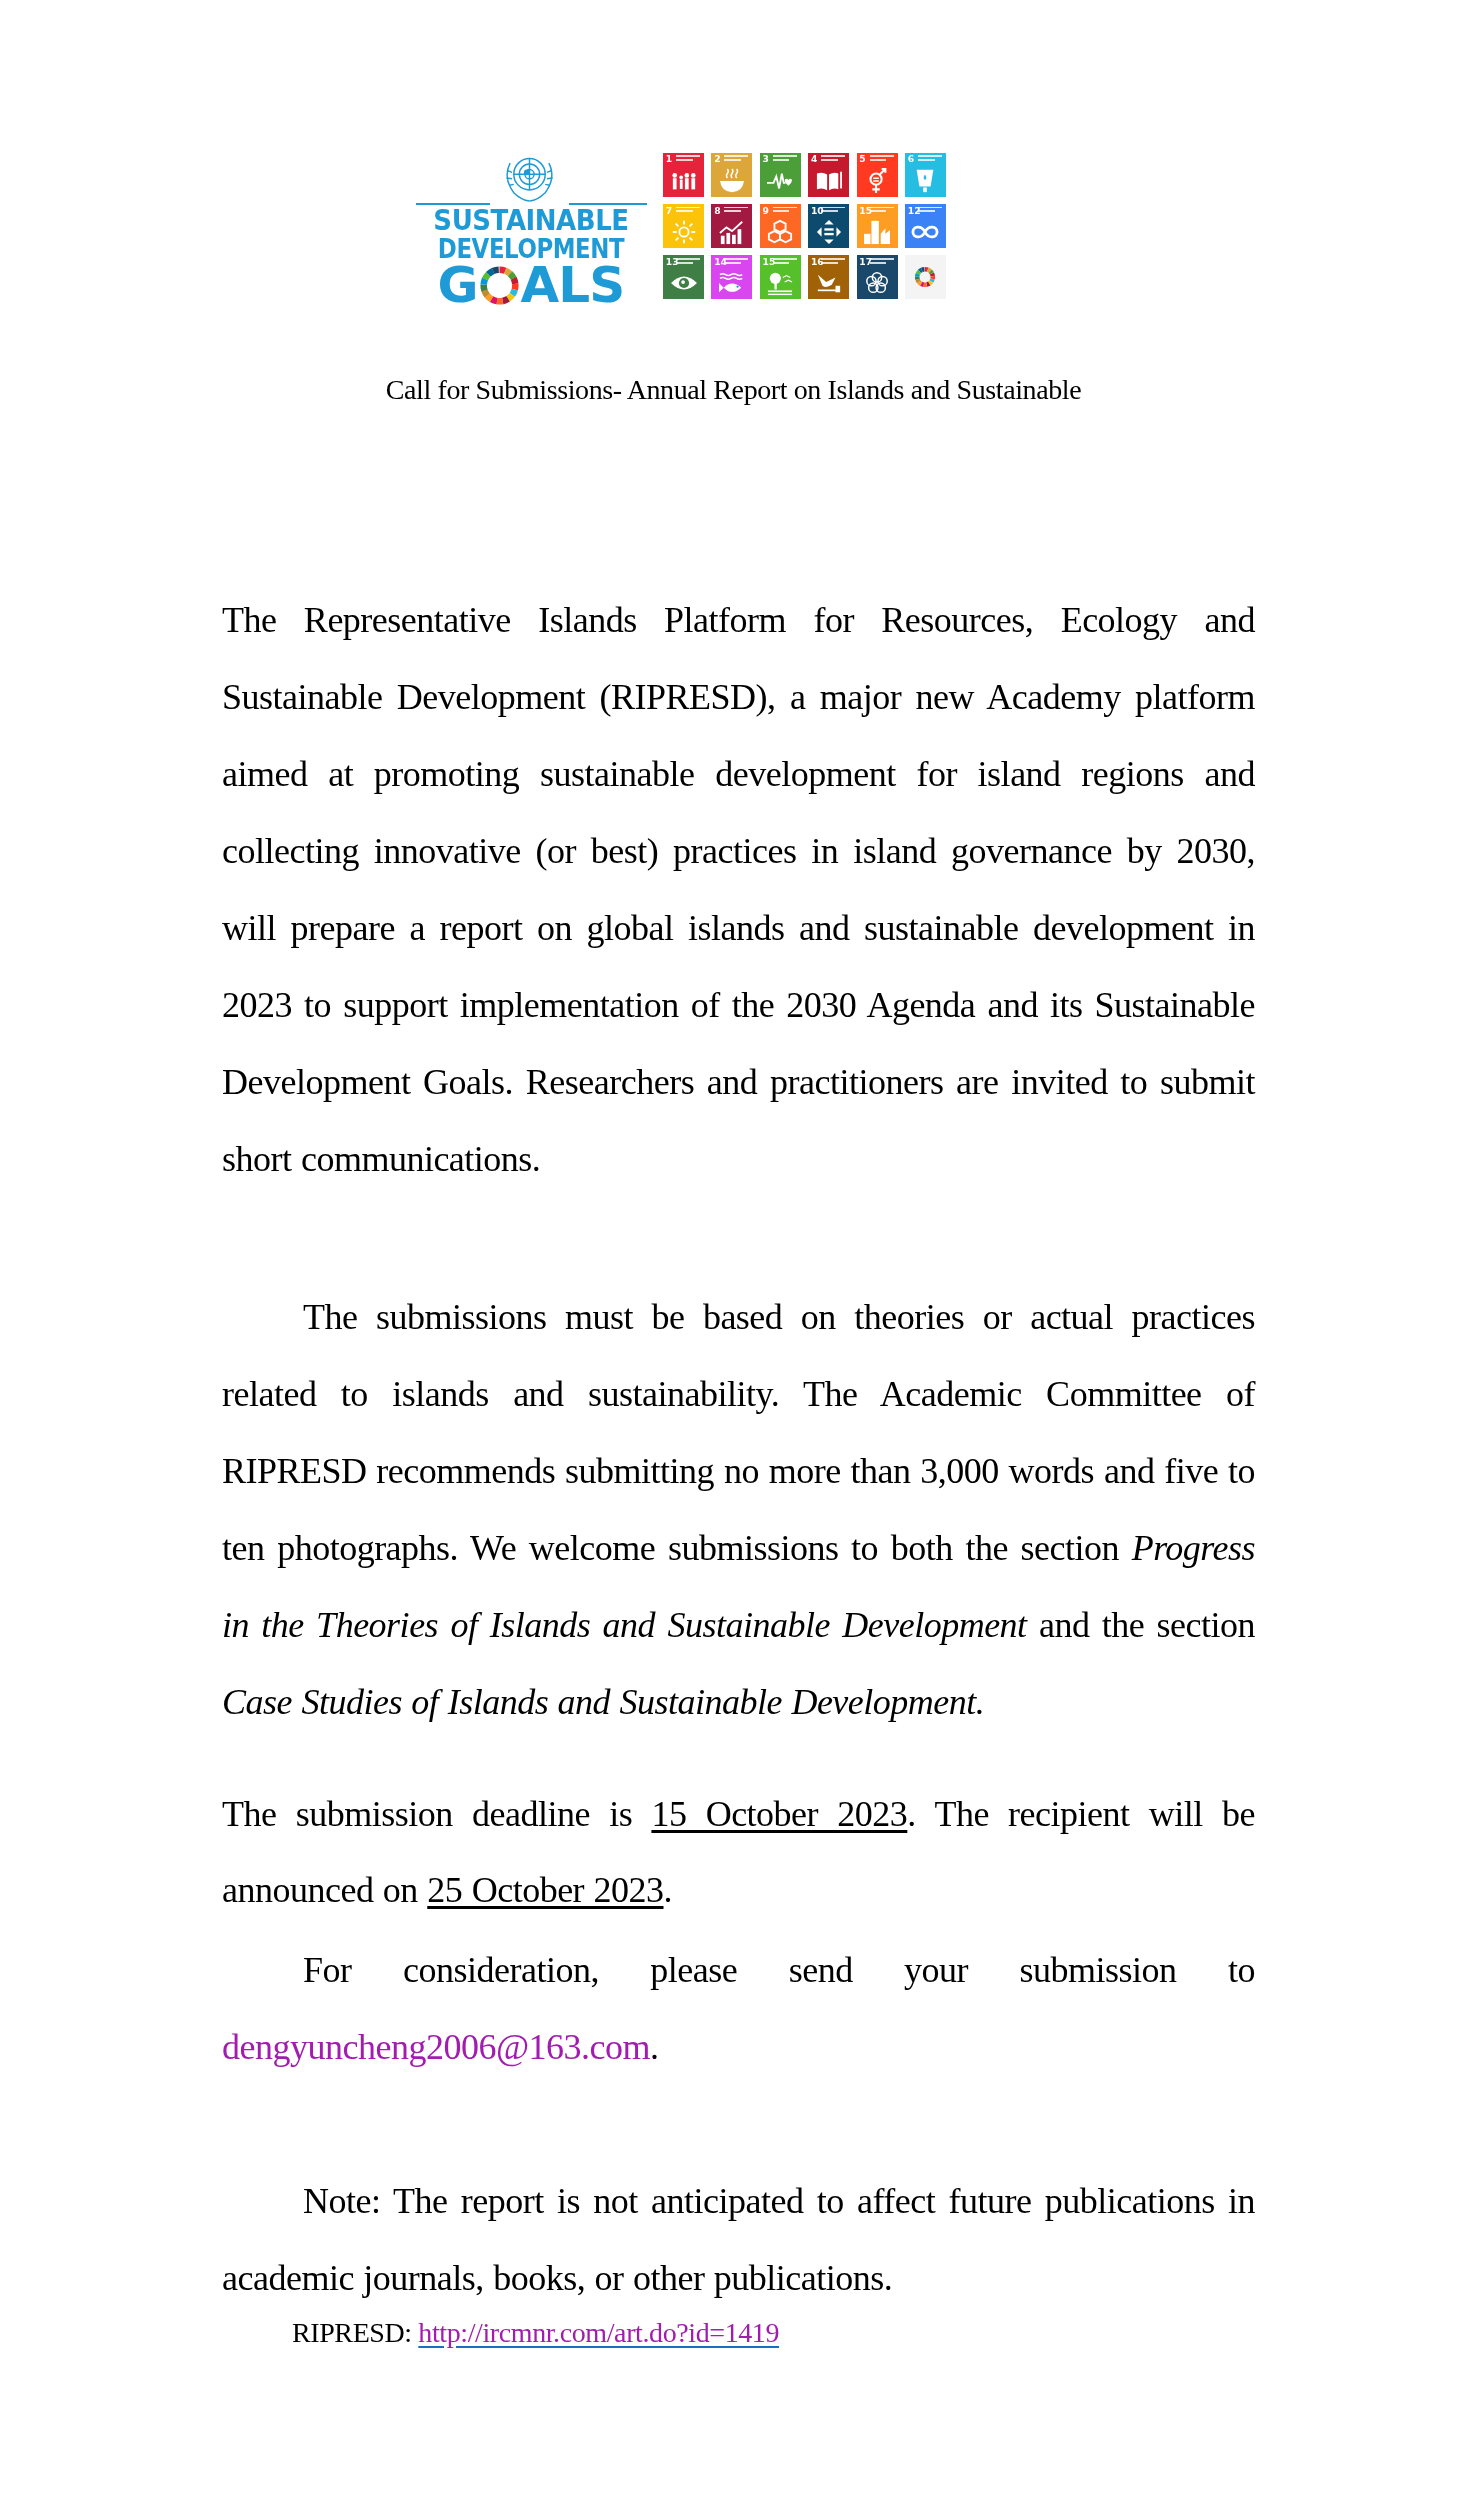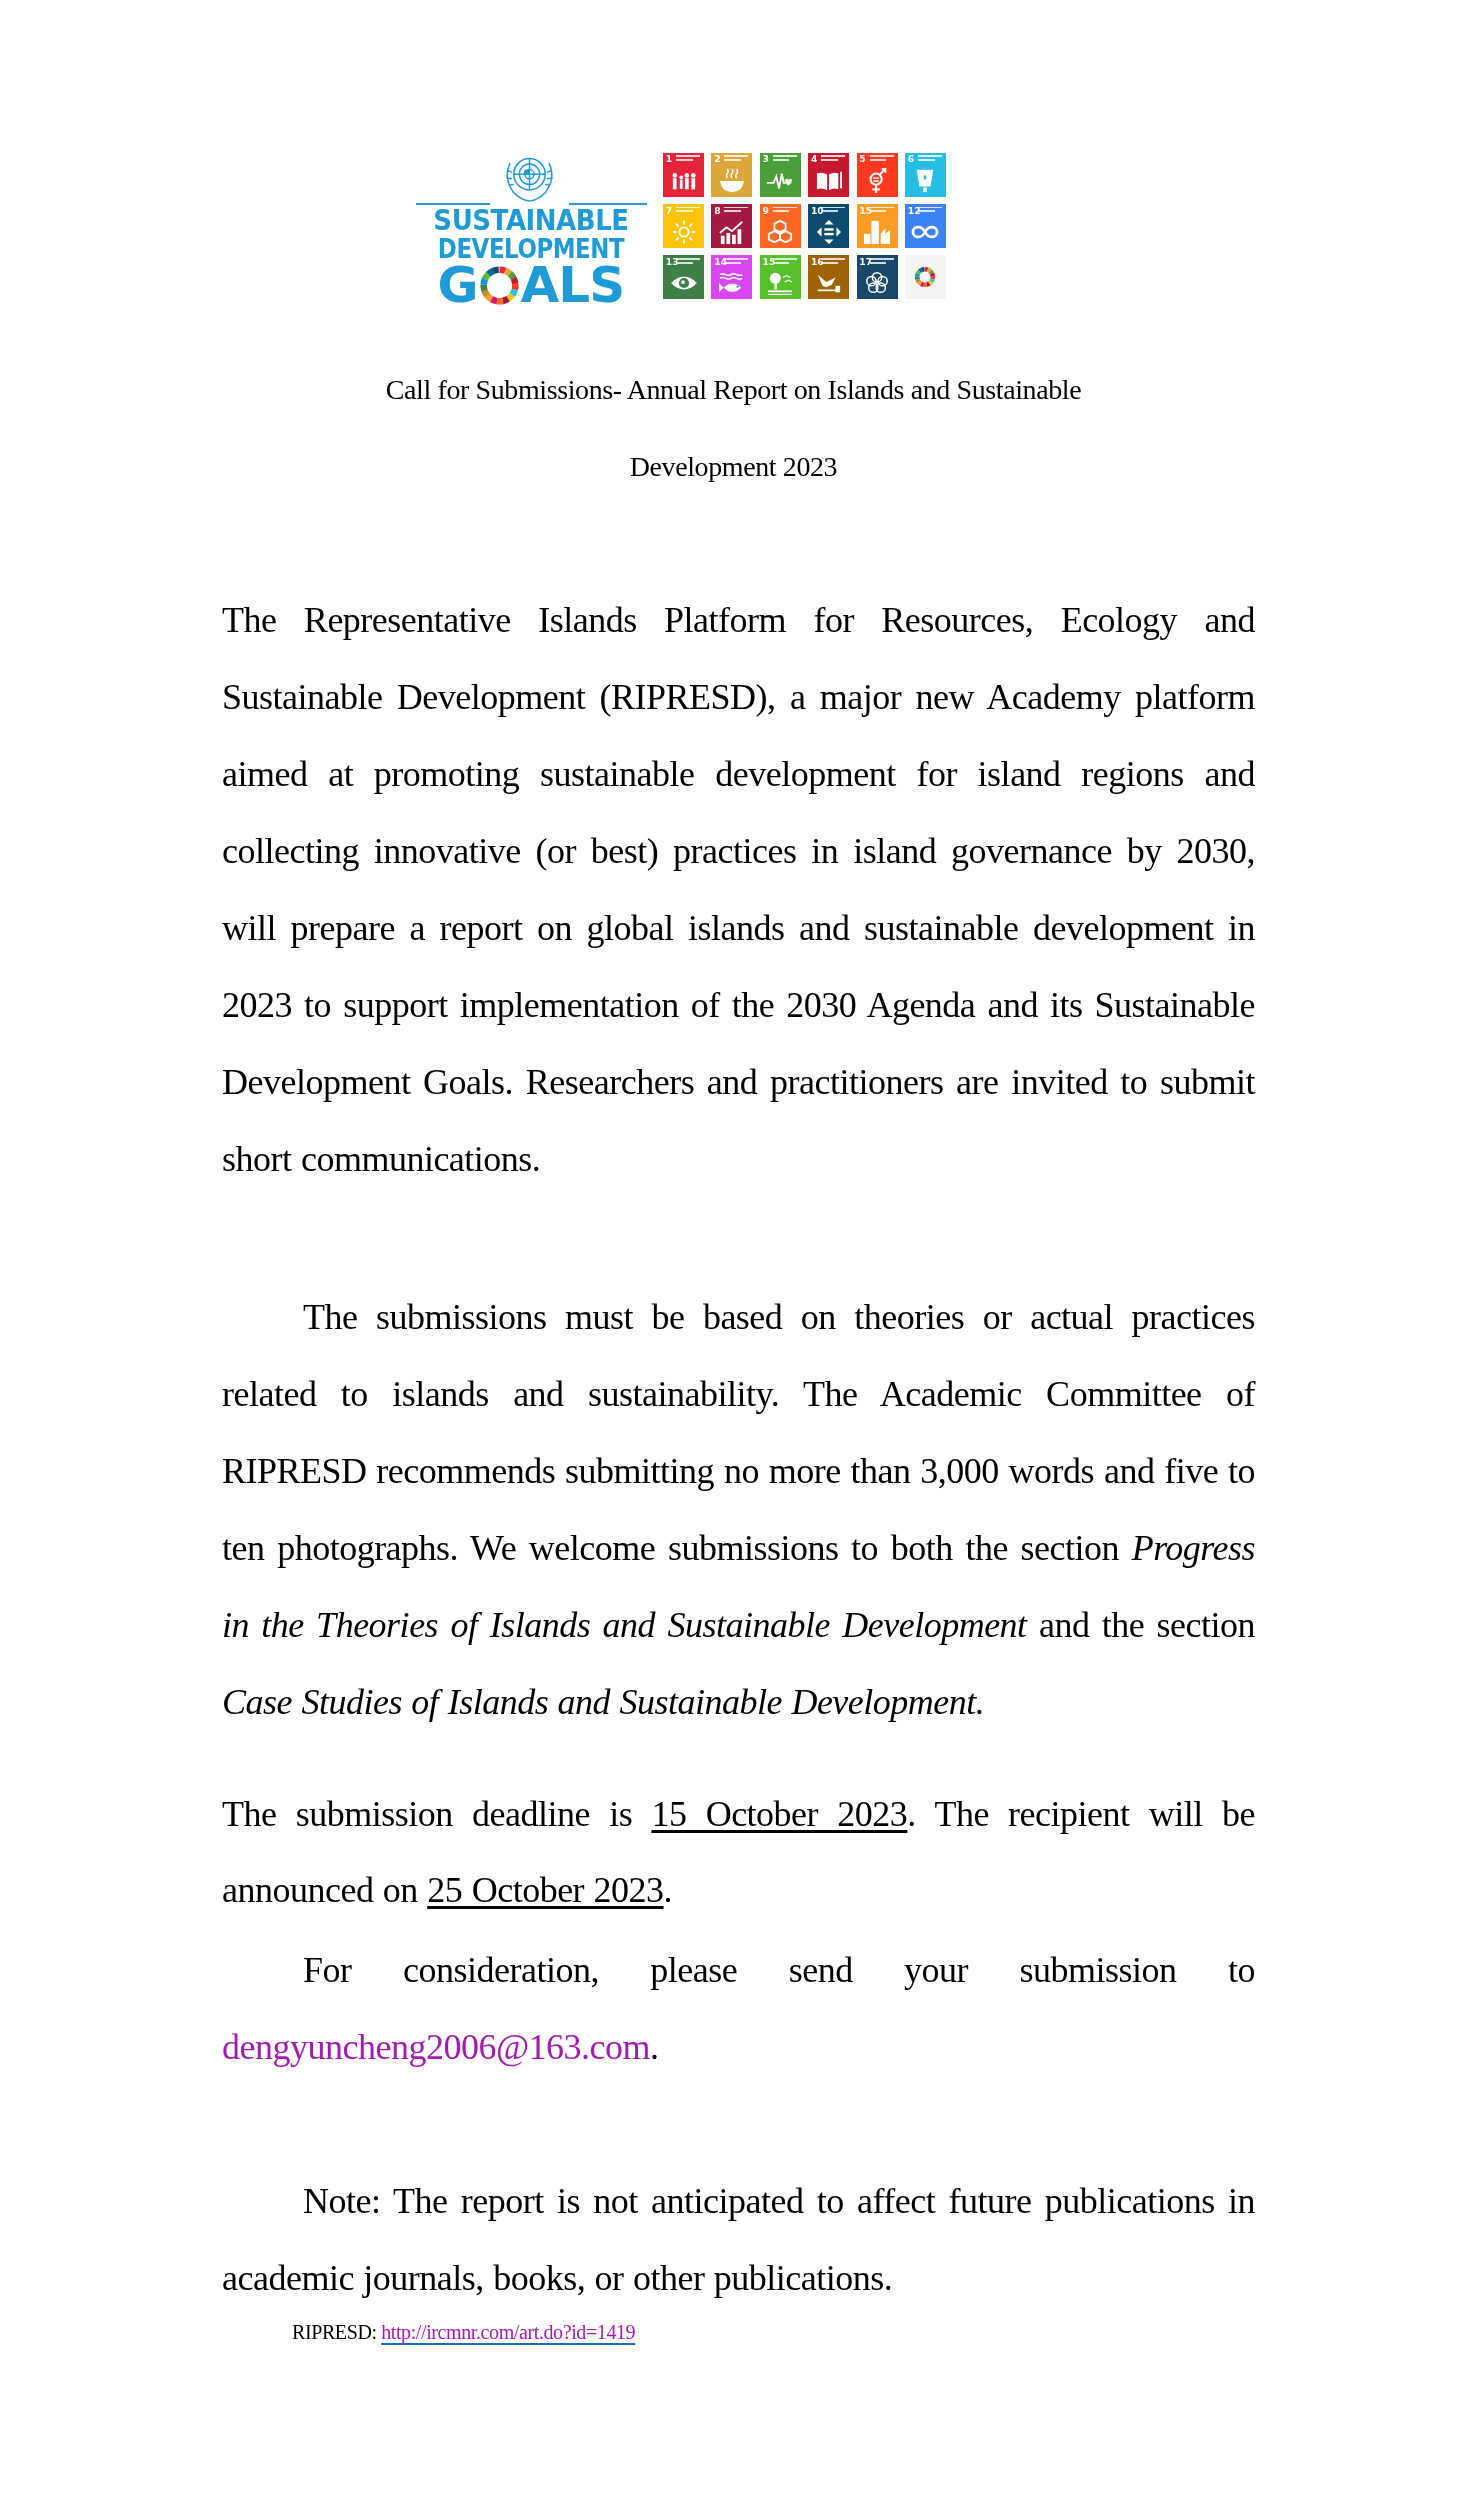--- a/index.html
+++ b/index.html
@@ -41,21 +41,21 @@
   .title { position: absolute; left: 185px; width: 1097px; text-align: center; font-size: 28px;
            line-height: 77px; top: 351px; letter-spacing: -0.4px; }
   .para { position: absolute; left: 222px; width: 1033px; font-size: 36px; line-height: 77px;
           text-align: justify; letter-spacing: -0.5px; word-spacing: 0.9px; margin: 0; }
   .indent { text-indent: 81px; }
   .p1 { top: 582px; }
   .p2 { top: 1279px; }
   .p3 { top: 1776px; line-height: 76px; }
   .p4 { top: 1932px; }
   .p5 { top: 2163px; }
-  .p6 { position: absolute; left: 292px; top: 2305px; font-size: 20px; line-height: 55px; letter-spacing: -0.4px; }
+  .p6 { position: absolute; left: 292px; top: 2305px; font-size: 28px; line-height: 55px; letter-spacing: -0.4px; }
   .it { font-style: italic; }
   .u { text-decoration: underline; text-underline-offset: 3.7px; }
   .link { color: #a21caf; }
   .link.u { text-decoration-color: #1a6fc0; }
   .p1, .p2, .p4, .p5 { text-align-last: left; }
 </style>
 </head>
 <body>
 
 <div class="page">
@@ -310,21 +310,20 @@
             <circle cx="12" cy="12" r="8.5" stroke="#00689d" stroke-dasharray="3 100" transform="rotate(225 12 12)"></circle>
             <circle cx="12" cy="12" r="8.5" stroke="#19486a" stroke-dasharray="3 100" transform="rotate(246 12 12)"></circle>
           </g>
         </svg>
       </div>
     </div>
   </div>
 
   <div class="title">
     <div>Call for Submissions- Annual Report on Islands and Sustainable</div>
-    <div>Development 2023</div>
   </div>
 
   <p class="para p1">The Representative Islands Platform for Resources, Ecology and Sustainable Development (RIPRESD), a major new Academy platform aimed at promoting sustainable development for island regions and collecting innovative (or best) practices in island governance by 2030, will prepare a report on global islands and sustainable development in 2023 to support implementation of the 2030 Agenda and its Sustainable Development Goals. Researchers and practitioners are invited to submit short communications.</p>
 
   <p class="para p2 indent"><span>The submissions must be based on theories or actual practices related to islands and sustainability. The Academic Committee of RIPRESD recommends submitting no more than 3,000 words and five to ten photographs. We welcome submissions to both the section </span><span class="it">Progress in the Theories of Islands and Sustainable Development</span><span> and the section </span><span class="it">Case Studies of Islands and Sustainable Development.</span></p>
 
   <p class="para p3"><span>The submission deadline is </span><span class="u">15 October 2023</span><span>. The recipient will be announced on </span><span class="u">25 October 2023</span><span>.</span></p>
 
   <p class="para p4 indent"><span>For consideration, please send your submission to </span><span class="link">dengyuncheng2006@163.com</span><span>.</span></p>
 

